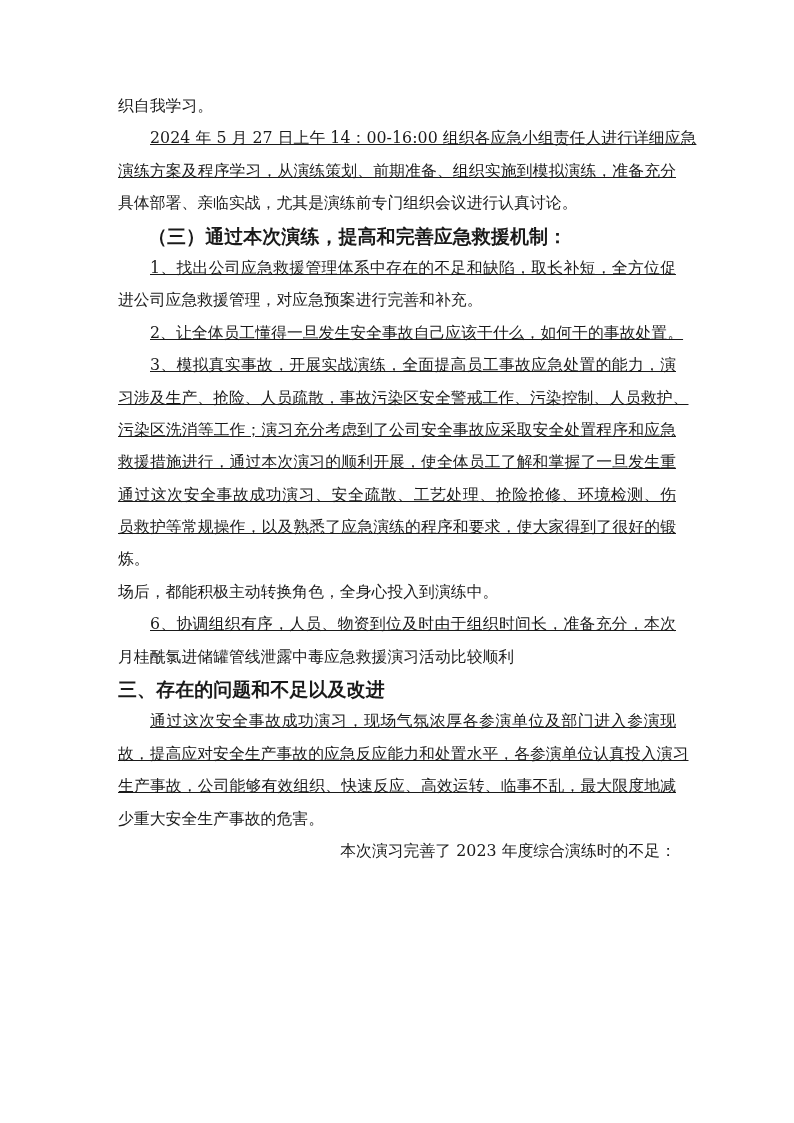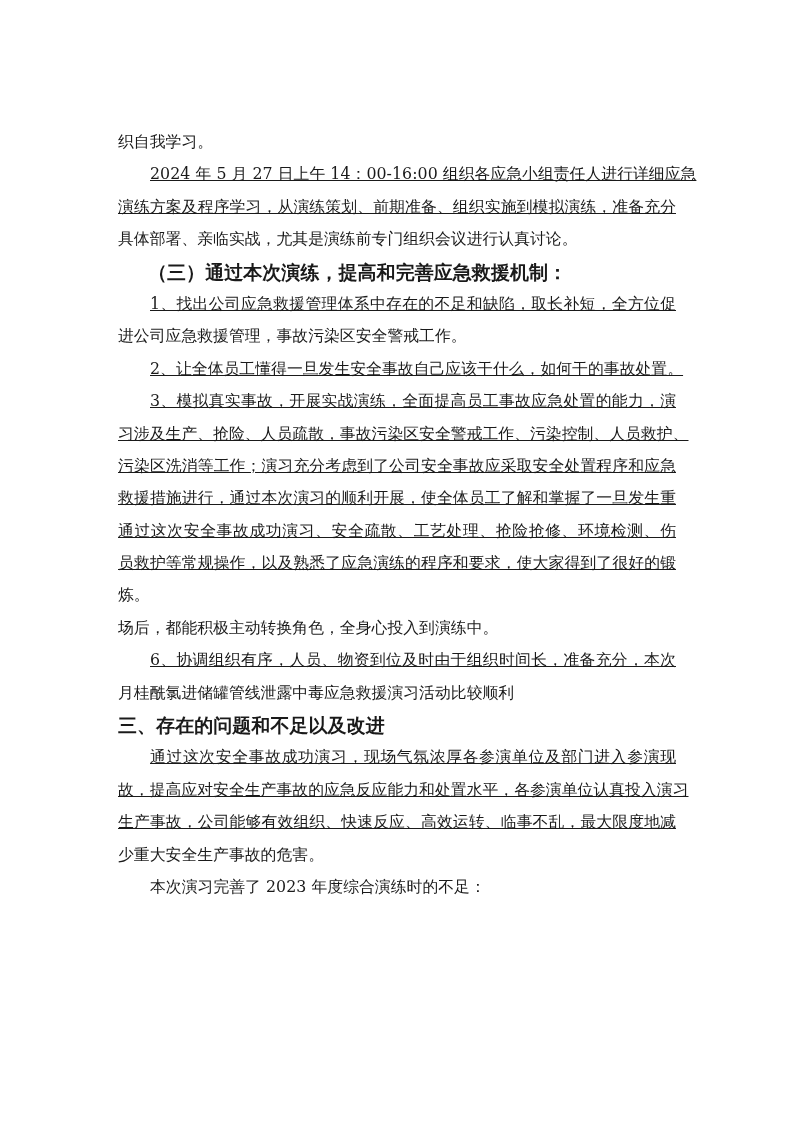--- a/index.html
+++ b/index.html
@@ -13,31 +13,30 @@
       position: relative;
       overflow: hidden;
       font-family: "DejaVu Serif", "Liberation Serif", serif;
       color: #1a1a1a;
     }
     .page {
       position: absolute;
       left: 118px;
       top: 90px;
       width: 558px;
-      margin-top: 36px;
     }
     .line {
       display: block;
       height: 32.4px;
       line-height: 32.4px;
       font-size: 15.8px;
       white-space: nowrap;
       letter-spacing: 0.05px;
     }
-    .indent { padding-left: 32px; }
+    .indent { padding-left: 32px; text-align: right; }
     .justify {
       text-align: justify;
       text-align-last: justify;
       text-decoration: underline;
     }
     .bold {
       font-family: "DejaVu Sans", "Liberation Sans", sans-serif;
       font-weight: bold;
       font-size: 19px;
     }
@@ -57,21 +56,21 @@
     <span class="line justify">演练方案及程序学习，从演练策划、前期准备、组织实施到模拟演练，准备充分</span>
     <span class="line">具体部署、亲临实战，尤其是演练前专门组织会议进行认真讨论。</span>
   </div>
 
   <div>
     <span class="line bold sub-heading">（三）通过本次演练，提高和完善应急救援机制：</span>
   </div>
 
   <div>
     <span class="line indent justify">1、找出公司应急救援管理体系中存在的不足和缺陷，取长补短，全方位促</span>
-    <span class="line">进公司应急救援管理，事故污染区安全警戒工作。</span>
+    <span class="line">进公司应急救援管理，对应急预案进行完善和补充。</span>
   </div>
 
   <div>
     <span class="line indent justify">2、让全体员工懂得一旦发生安全事故自己应该干什么，如何干的事故处置。</span>
   </div>
 
   <div>
     <span class="line indent justify">3、模拟真实事故，开展实战演练，全面提高员工事故应急处置的能力，演</span>
     <span class="line justify">习涉及生产、抢险、人员疏散，事故污染区安全警戒工作、污染控制、人员救护、</span>
     <span class="line justify">污染区洗消等工作；演习充分考虑到了公司安全事故应采取安全处置程序和应急</span>

